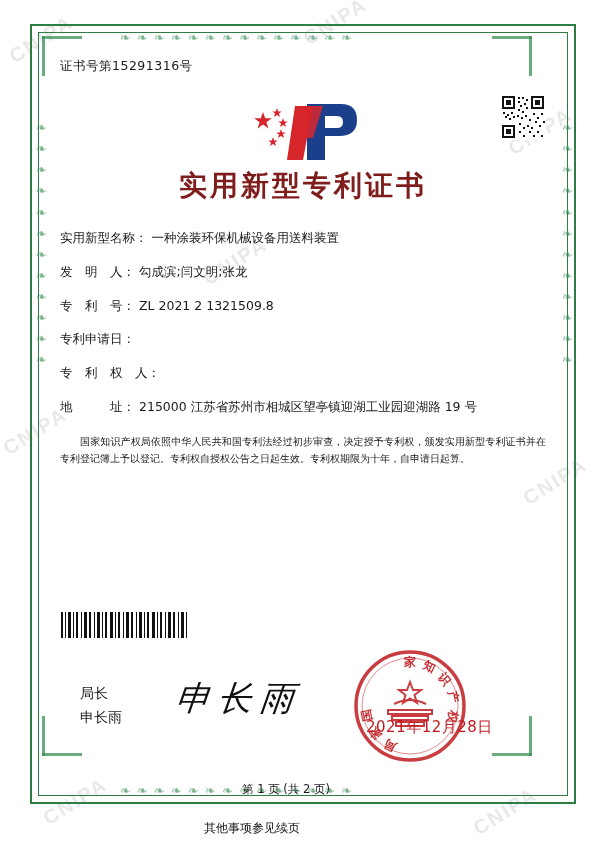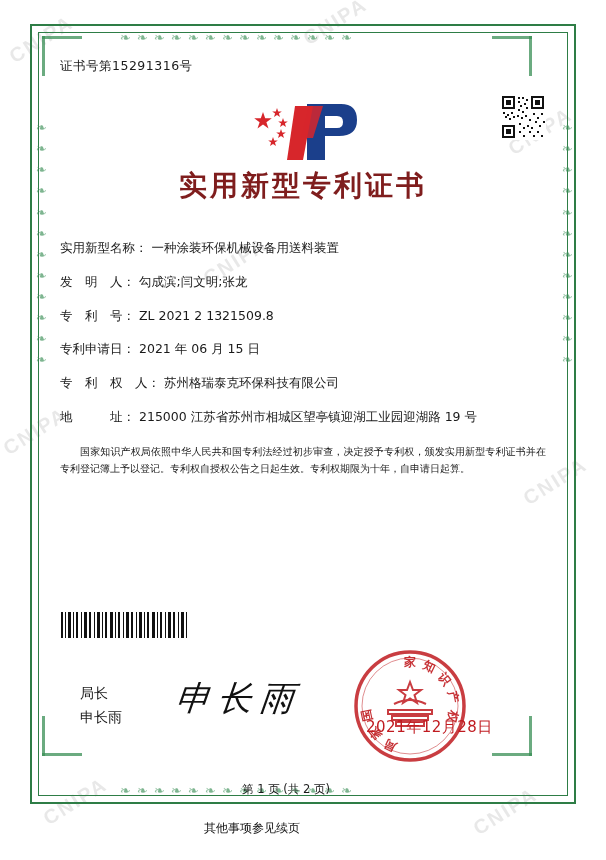--- a/index.html
+++ b/index.html
@@ -127,21 +127,21 @@
     text-align: center;
     font-family: "DejaVu Serif", "Liberation Serif", serif;
     font-weight: bold;
     font-size: 28px;
     letter-spacing: 3px;
     margin-top: 92px;
     color: #7f1d1d;
   }
 
   .fields {
-    margin-top: 34px;
+    margin-top: 24px;
     font-size: 12.5px;
     line-height: 1.5;
   }
   .row {
     display: flex;
     align-items: flex-start;
     margin-bottom: 15px;
   }
   .row .lbl {
     flex: 0 0 auto;
@@ -339,25 +339,23 @@
       <div class="row">
         <span class="lbl">发　明　人：</span>
         <span class="val">勾成滨;闫文明;张龙</span>
       </div>
       <div class="row">
         <span class="lbl">专　利　号：</span>
         <span class="val">ZL 2021 2 1321509.8</span>
       </div>
       <div class="row">
         <span class="lbl">专利申请日：</span>
-        <span class="val">2021 年 06 月 15 日</span>
       </div>
       <div class="row">
         <span class="lbl">专　利　权　人：</span>
-        <span class="val">苏州格瑞泰克环保科技有限公司</span>
       </div>
       <div class="row">
         <span class="lbl">地　　　址：</span>
         <span class="val">215000 江苏省苏州市相城区望亭镇迎湖工业园迎湖路 19 号</span>
       </div>
     </div>
 
     <div class="paras">
       <p>国家知识产权局依照中华人民共和国专利法经过初步审查，决定授予专利权，颁发实用新型专利证书并在专利登记簿上予以登记。专利权自授权公告之日起生效。专利权期限为十年，自申请日起算。</p>
     </div>

